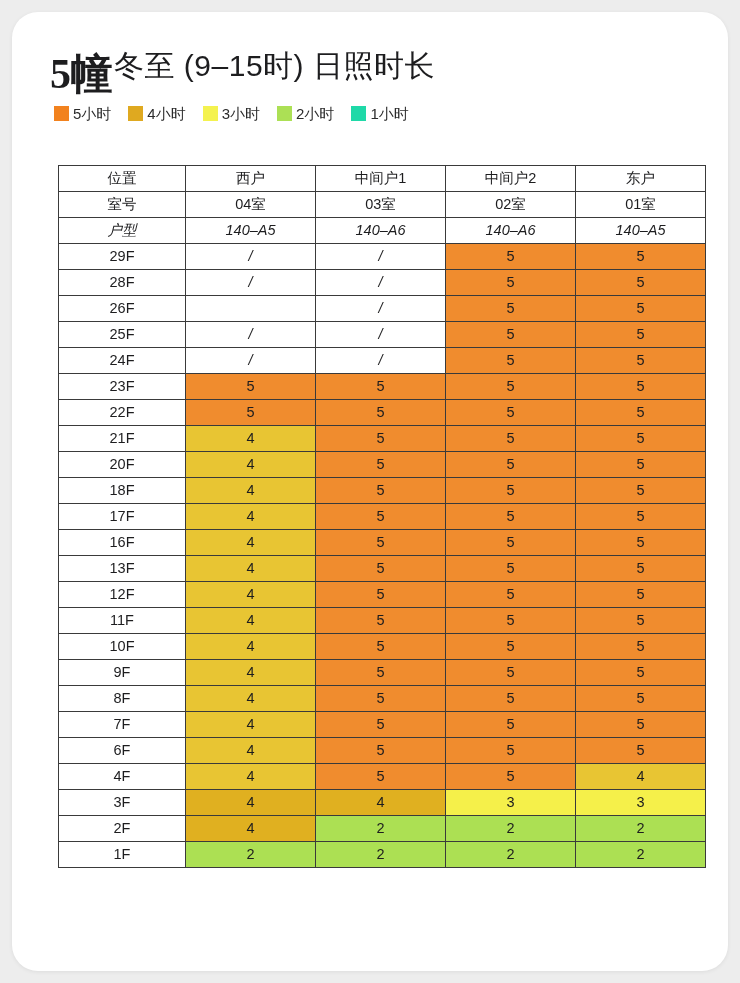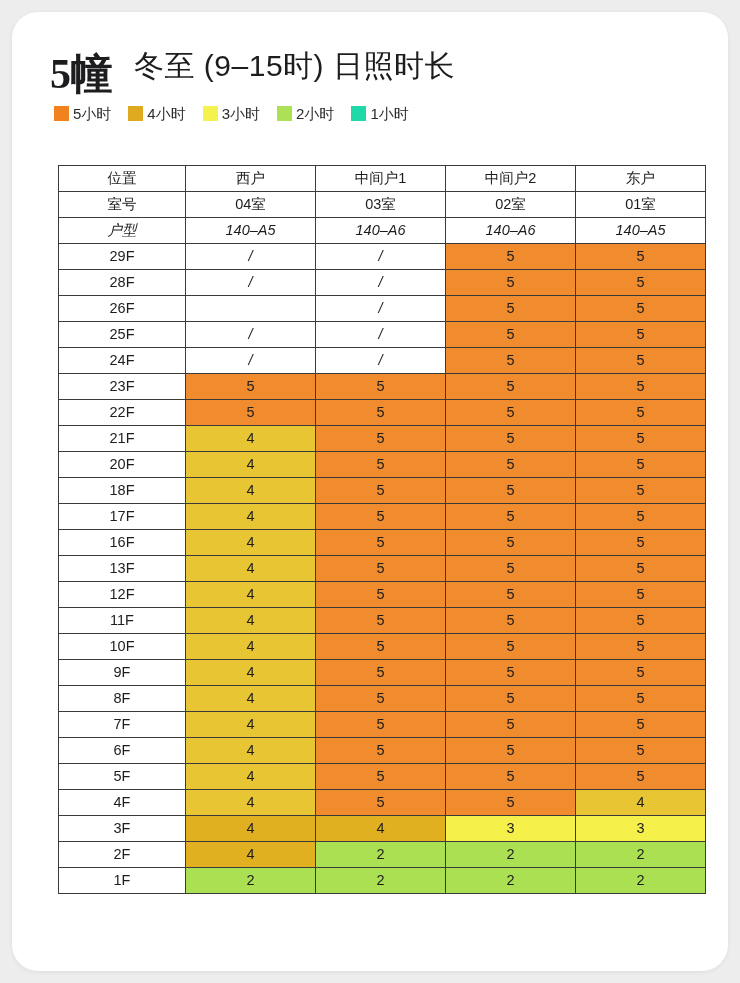--- a/index.html
+++ b/index.html
@@ -44,21 +44,21 @@
     font-family: "Liberation Serif", "DejaVu Serif", serif;
     font-size: 42px;
     font-weight: 700;
     color: #1d1d1f;
     letter-spacing: -0.5px;
   }
   .title-sub {
     font-size: 30px;
     font-weight: 400;
     color: #1d1d1f;
-    margin-left: 22px;
+    margin-left: 2px;
     letter-spacing: 0.5px;
   }
   
   .legend {
     position: absolute;
     left: 42px;
     top: 94px;
     display: flex;
     align-items: center;
     gap: 17px;
@@ -309,27 +309,20 @@
               <td class="v" style="background: rgb(240, 140, 46);">5</td>
             </tr>
             <tr>
               <td class="row-floor">6F</td>
               <td class="v" style="background: rgb(232, 197, 51);">4</td>
               <td class="v" style="background: rgb(240, 140, 46);">5</td>
               <td class="v" style="background: rgb(240, 140, 46);">5</td>
               <td class="v" style="background: rgb(240, 140, 46);">5</td>
             </tr>
             <tr>
-              <td class="row-floor">5F</td>
-              <td class="v" style="background: rgb(232, 197, 51);">4</td>
-              <td class="v" style="background: rgb(240, 140, 46);">5</td>
-              <td class="v" style="background: rgb(240, 140, 46);">5</td>
-              <td class="v" style="background: rgb(240, 140, 46);">5</td>
-            </tr>
-            <tr>
               <td class="row-floor">4F</td>
               <td class="v" style="background: rgb(232, 197, 51);">4</td>
               <td class="v" style="background: rgb(240, 140, 46);">5</td>
               <td class="v" style="background: rgb(240, 140, 46);">5</td>
               <td class="v" style="background: rgb(232, 197, 51);">4</td>
             </tr>
             <tr>
               <td class="row-floor">3F</td>
               <td class="v" style="background: rgb(224, 176, 32);">4</td>
               <td class="v" style="background: rgb(224, 176, 32);">4</td>

